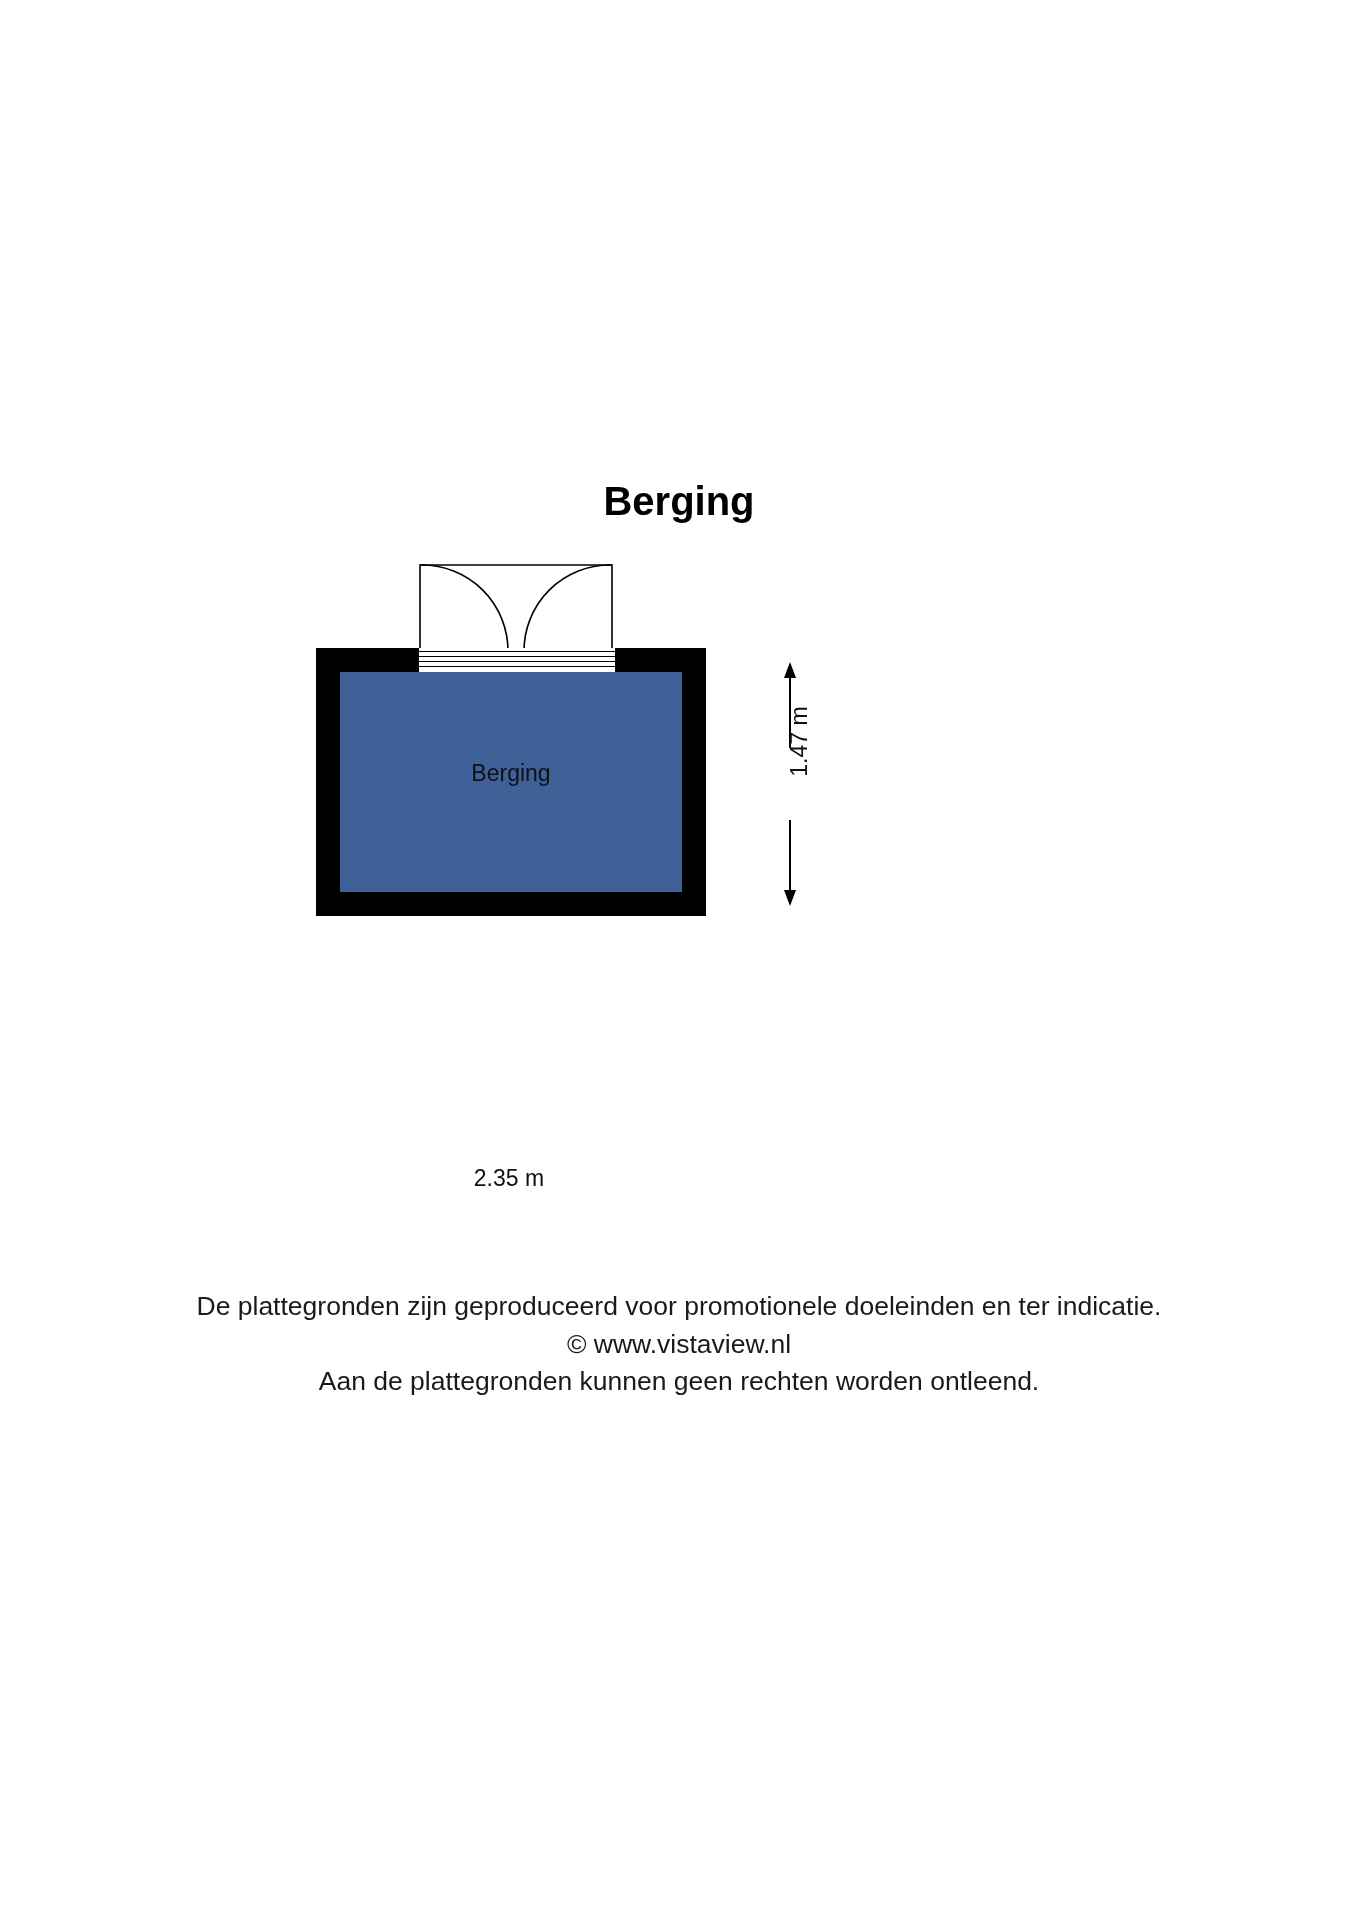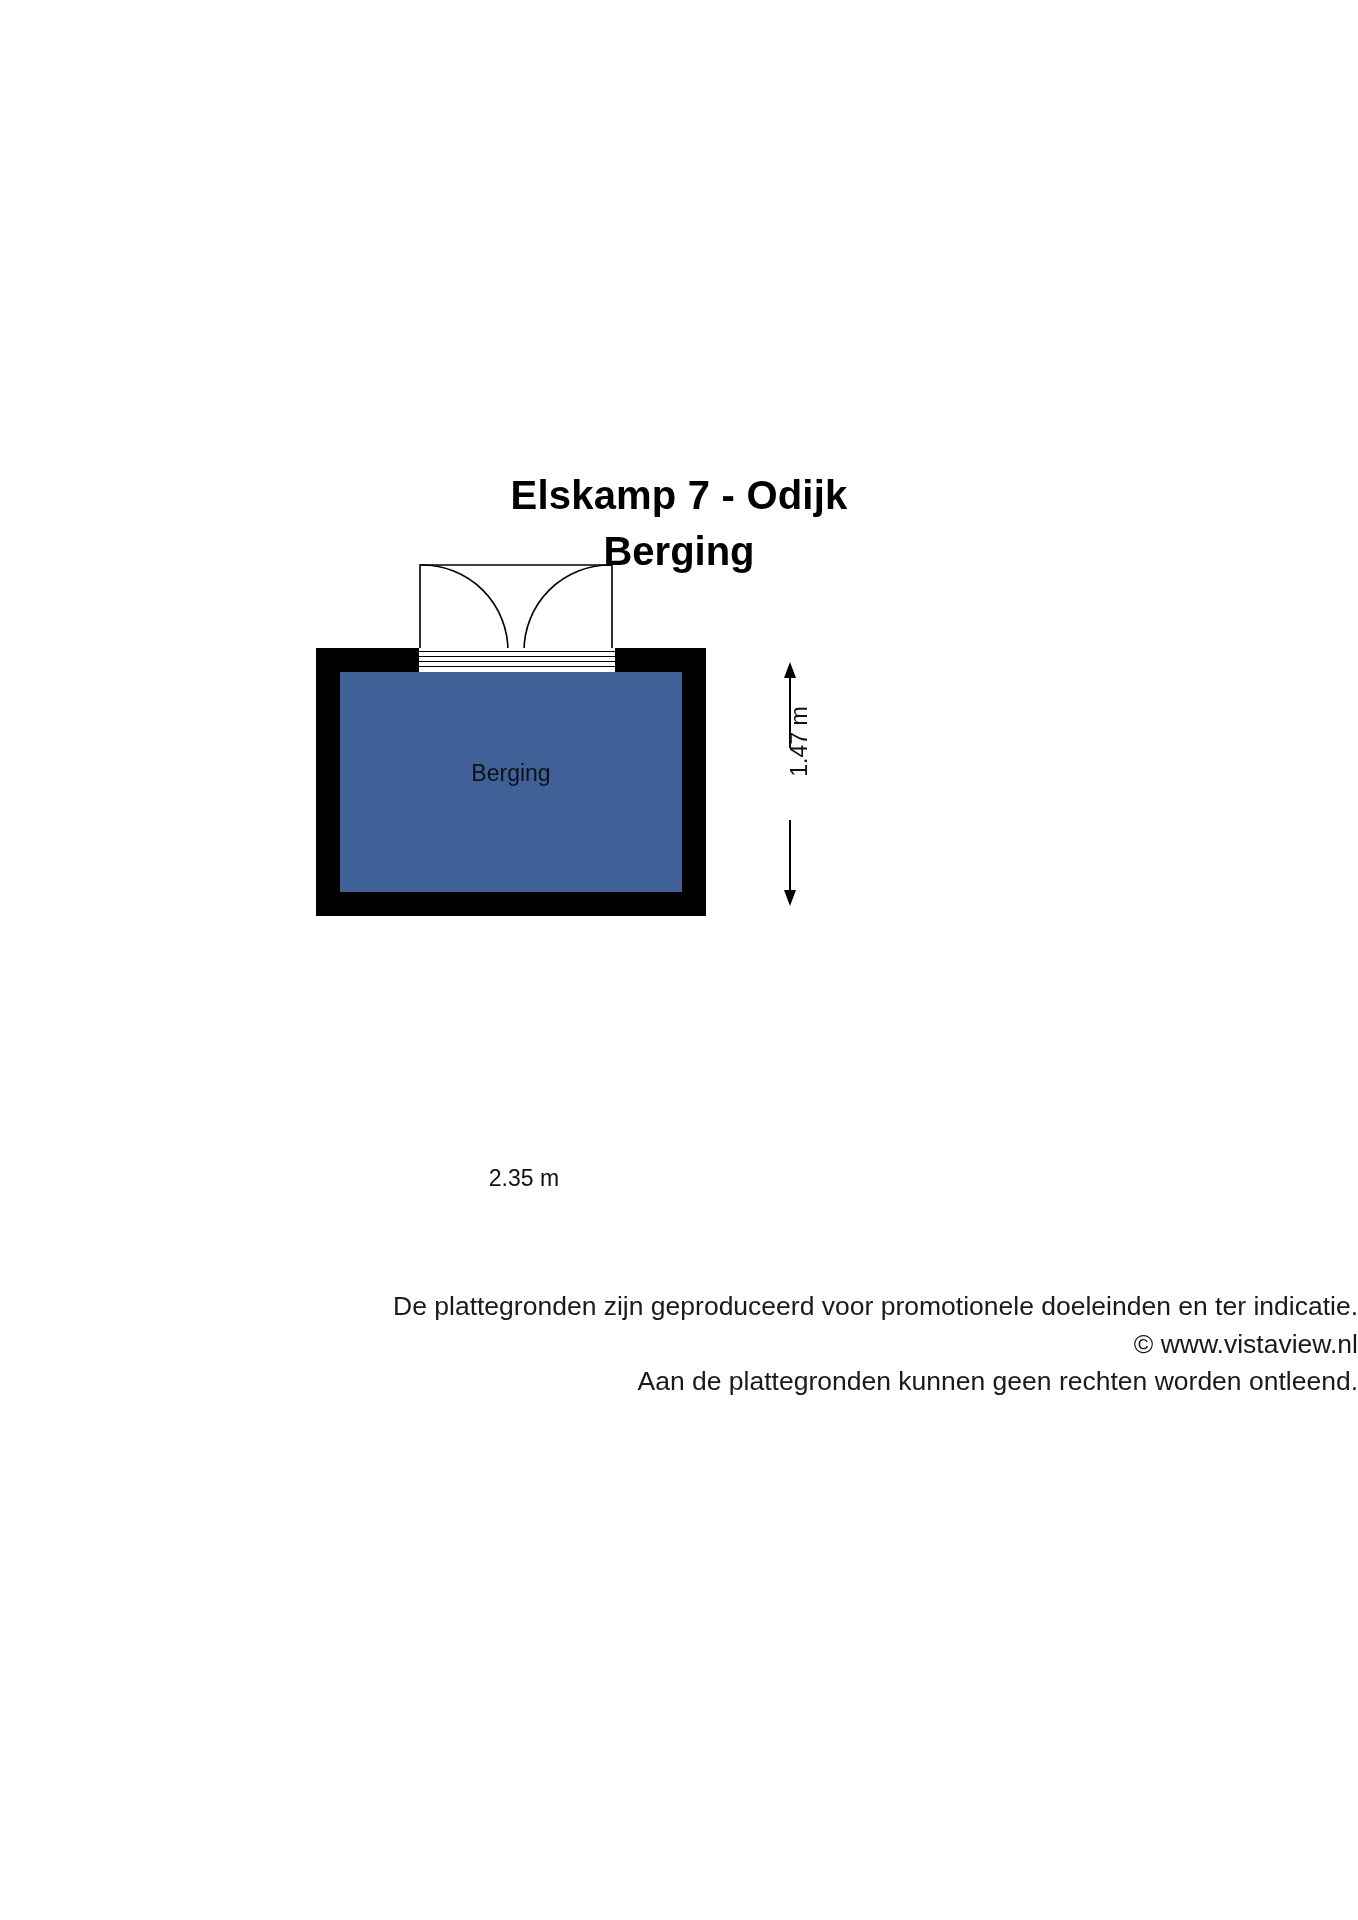--- a/index.html
+++ b/index.html
@@ -136,21 +136,21 @@
     top: 80px;
     width: 110px;
     text-align: center;
     font-size: 23px;
     color: #0f0f14;
     transform: rotate(-90deg);
     transform-origin: center center;
   }
   .dim-horizontal {
     position: absolute;
-    left: 324px;
+    left: 309px;
     top: 1160px;
     width: 400px;
     height: 60px;
   }
   .dim-h-label {
     position: absolute;
     left: 0;
     top: 5px;
     width: 400px;
     text-align: center;
@@ -160,34 +160,33 @@
     padding: 0 6px;
     box-sizing: border-box;
   }
 
   
   .footer {
     position: absolute;
     left: 0;
     top: 1288px;
     width: 100%;
-    text-align: right;
+    text-align: center;
     font-size: 26.5px;
     line-height: 1.42;
     color: #1a1a1a;
   }
   .footer div { white-space: nowrap; }
 </style>
 </head>
 <body>
 
 <div class="page">
 
   <div class="title-block">
-    <div class="title-main">Elskamp 7 - Odijk</div>
     <div class="title-sub">Berging</div>
   </div>
 
   <div class="door-swing">
     <svg width="400" height="100" viewBox="0 0 400 100">
 
       <path d="M 104 96 L 104 10 L 106 10" fill="none" stroke="#000000" stroke-width="1.6"></path>
       <path d="M 106 10 A 86 86 0 0 1 192 96" fill="none" stroke="#000000" stroke-width="1.6"></path>
 
       <path d="M 296 96 L 296 10 L 294 10" fill="none" stroke="#000000" stroke-width="1.6"></path>

